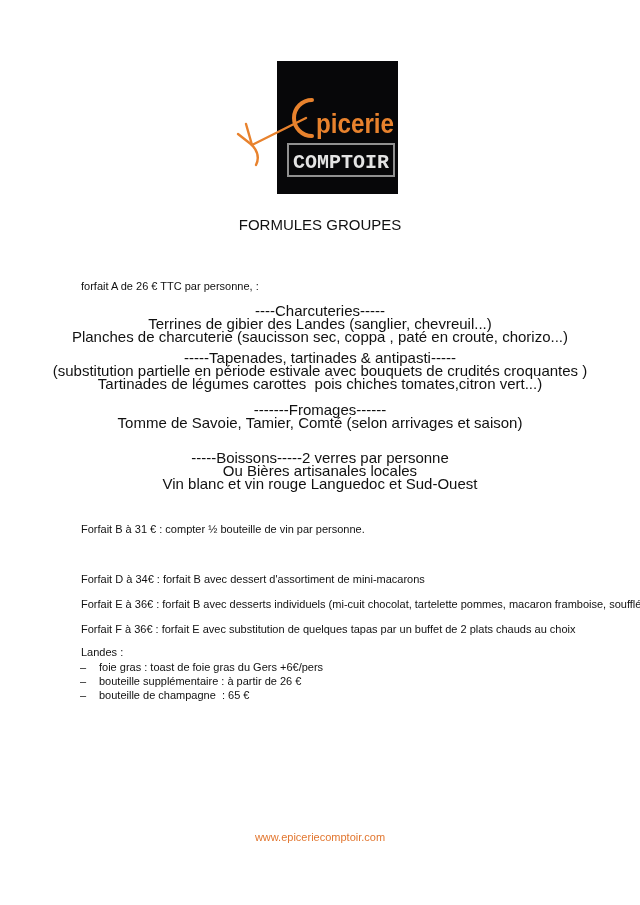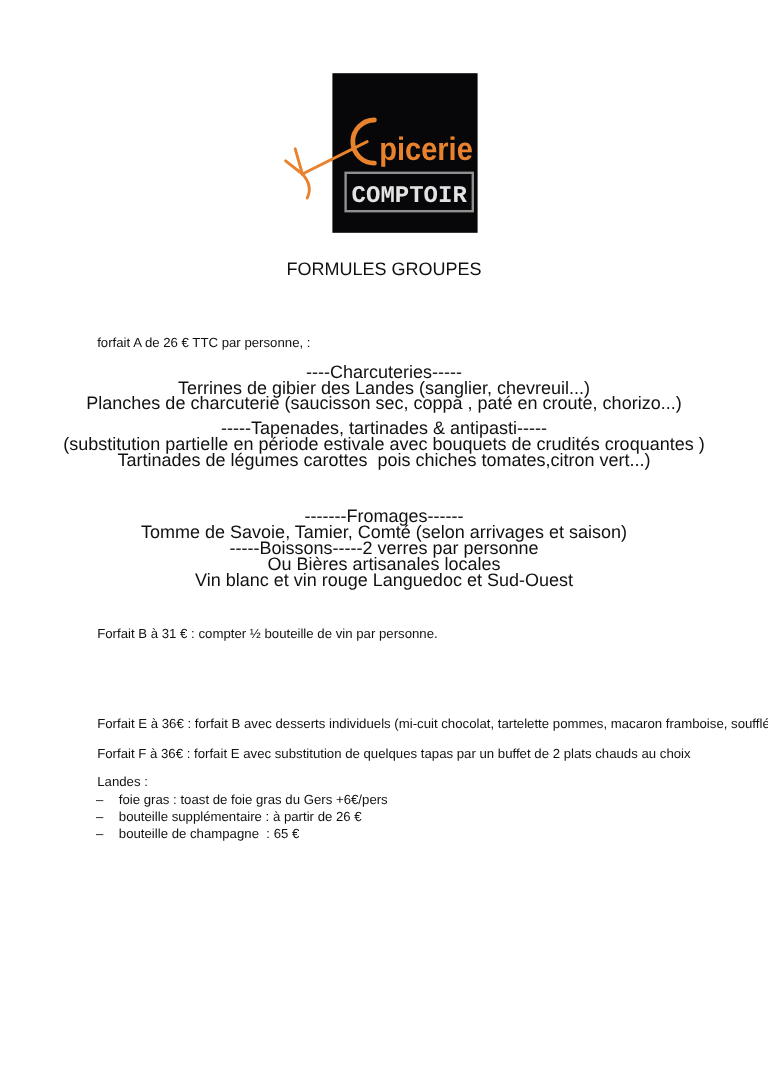--- a/index.html
+++ b/index.html
@@ -50,43 +50,45 @@
     <div class="ln">Terrines de gibier des Landes (sanglier, chevreuil...)</div>
     <div class="ln">Planches de charcuterie (saucisson sec, coppa , paté en croute, chorizo...)</div>
   </div>
 
   <div class="center-block" style="top:351px">
     <div class="ln">-----Tapenades, tartinades &amp; antipasti-----</div>
     <div class="ln">(substitution partielle en période estivale avec bouquets de crudités croquantes )</div>
     <div class="ln">Tartinades de légumes carottes  pois chiches tomates,citron vert...)</div>
   </div>
 
-  <div class="center-block" style="top:424px">
+  <div class="center-block" style="top:403px">
     <div class="ln">-------Fromages------</div>
     <div class="ln">Tomme de Savoie, Tamier, Comté (selon arrivages et saison)</div>
   </div>
 
   <div class="center-block" style="top:451px">
     <div class="ln">-----Boissons-----2 verres par personne</div>
     <div class="ln">Ou Bières artisanales locales</div>
     <div class="ln">Vin blanc et vin rouge Languedoc et Sud-Ouest</div>
   </div>
 
   <div class="left-line" style="top:523px">Forfait B à 31 € : compter ½ bouteille de vin par personne.</div>
+  <div class="left-line" style="top:573px">Forfait D à 34€ : forfait B avec dessert d'assortiment de mini-macarons</div>
   <div class="left-line" style="top:598px">Forfait E à 36€ : forfait B avec desserts individuels (mi-cuit chocolat, tartelette pommes, macaron framboise, soufflé caramel....)</div>
   <div class="left-line" style="top:623px">Forfait F à 36€ : forfait E avec substitution de quelques tapas par un buffet de 2 plats chauds au choix</div>
 
   <div class="left-line" style="top:646px">Landes :</div>
   <div class="opt-item" style="top:661px">
     <span class="dash">–</span>
     <span>foie gras : toast de foie gras du Gers +6€/pers</span>
   </div>
   <div class="opt-item" style="top:675px">
     <span class="dash">–</span>
     <span>bouteille supplémentaire : à partir de 26 €</span>
   </div>
   <div class="opt-item" style="top:689px">
     <span class="dash">–</span>
     <span>bouteille de champagne  : 65 €</span>
   </div>
 
+  <a class="footer-url" href="#">www.epiceriecomptoir.com</a>
 
 </div>
 
 </body></html>

